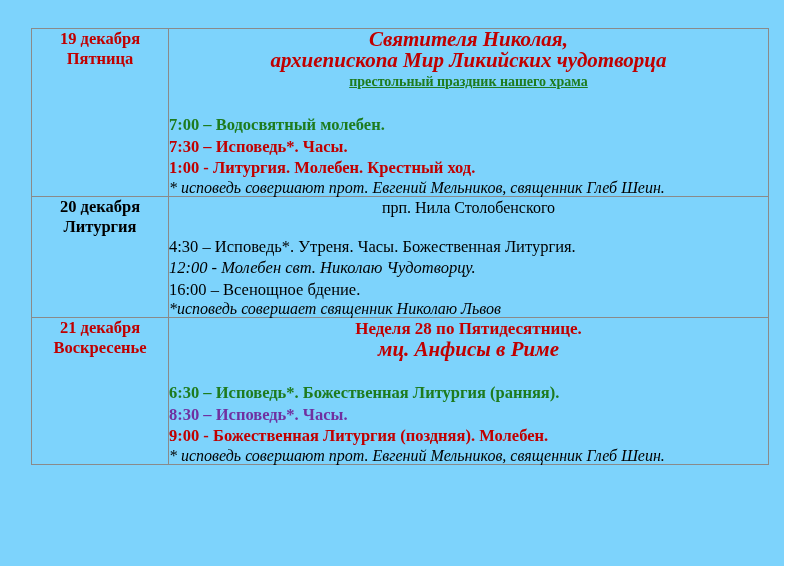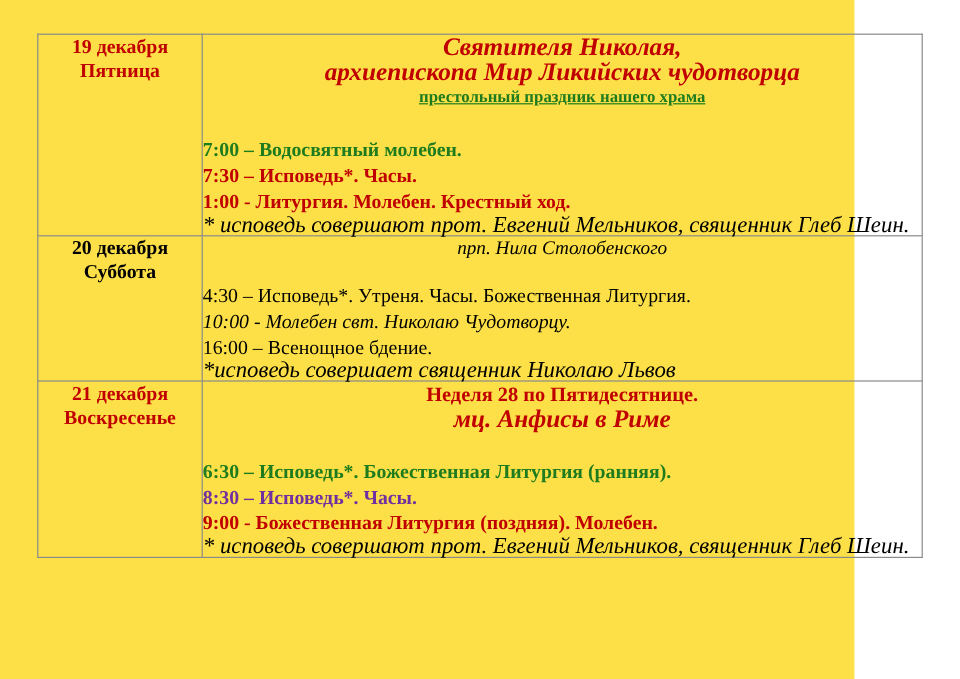--- a/index.html
+++ b/index.html
@@ -8,23 +8,23 @@
     background: #ffffff;
   }
   body {
     width: 800px;
     height: 566px;
     font-family: "Liberation Serif", "DejaVu Serif", serif;
     overflow: hidden;
   }
   .page {
     position: relative;
-    width: 712px;
+    width: 784px;
     height: 566px;
-    background: #fde047;
+    background: #7dd3fc;
   }
   table.schedule {
     position: absolute;
     left: 31px;
     top: 28px;
     width: 737px;
     border-collapse: collapse;
     table-layout: fixed;
   }
   table.schedule td {
@@ -67,41 +67,40 @@
     text-decoration: underline;
     font-size: 14px;
   }
   .hdr-red-bold {
     color: #C00000;
     font-weight: bold;
     font-size: 17px;
   }
   .hdr-black-italic {
     color: #000000;
-    font-style: italic;
     font-size: 16px;
   }
 
   .spacer-lg { height: 22px; }
   .spacer-md { height: 18px; }
 
   .svc {
     line-height: 21.5px;
     font-size: 16.5px;
   }
   .svc-green-bold { color: #1E7B1E; font-weight: bold; }
   .svc-red-bold { color: #C00000; font-weight: bold; }
   .svc-purple-bold { color: #7030A0; font-weight: bold; }
   .svc-black { color: #000000; font-weight: normal; font-size: 16.5px; }
   .svc-black-italic { color: #000000; font-style: italic; font-weight: normal; font-size: 16.5px; }
 
   .note {
     color: #000000;
     font-style: italic;
-    font-size: 19px;
+    font-size: 16px;
     line-height: 17px;
   }
 </style>
 </head>
 <body>
 
 <div class="page">
 
   <table class="schedule">
     <tbody>
@@ -119,27 +118,27 @@
           <div class="svc svc-green-bold">7:00 – Водосвятный молебен.</div>
           <div class="svc svc-red-bold">7:30 – Исповедь*. Часы.</div>
           <div class="svc svc-red-bold">1:00 - Литургия. Молебен. Крестный ход.</div>
           <div class="note">* исповедь совершают прот. Евгений Мельников, священник Глеб Шеин.</div>
         </td>
       </tr>
 
       <tr>
         <td class="date-cell">
           <div class="date-line date-black">20 декабря</div>
-          <div class="date-line date-black">Суббота</div>
+          <div class="date-line date-black">Литургия</div>
         </td>
         <td class="body-cell">
           <div class="hdr hdr-black-italic">прп. Нила Столобенского</div>
           <div class="spacer-md"></div>
           <div class="svc svc-black">4:30 – Исповедь*. Утреня. Часы. Божественная Литургия.</div>
-          <div class="svc svc-black-italic">10:00 - Молебен свт. Николаю Чудотворцу.</div>
+          <div class="svc svc-black-italic">12:00 - Молебен свт. Николаю Чудотворцу.</div>
           <div class="svc svc-black">16:00 – Всенощное бдение.</div>
           <div class="note">*исповедь совершает священник Николаю Львов</div>
         </td>
       </tr>
 
       <tr>
         <td class="date-cell">
           <div class="date-line date-red">21 декабря</div>
           <div class="date-line date-red">Воскресенье</div>
         </td>

